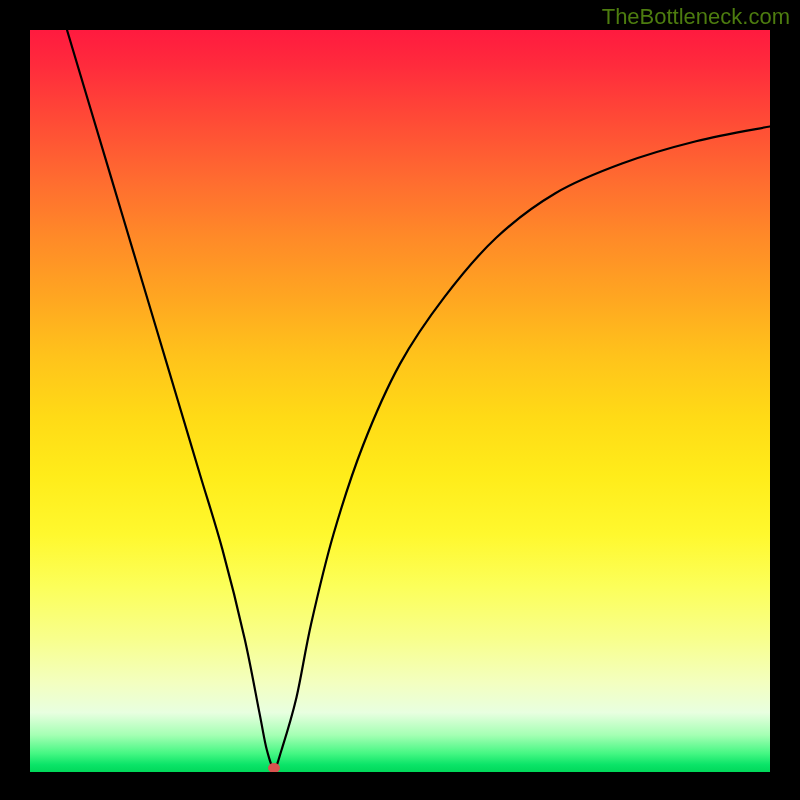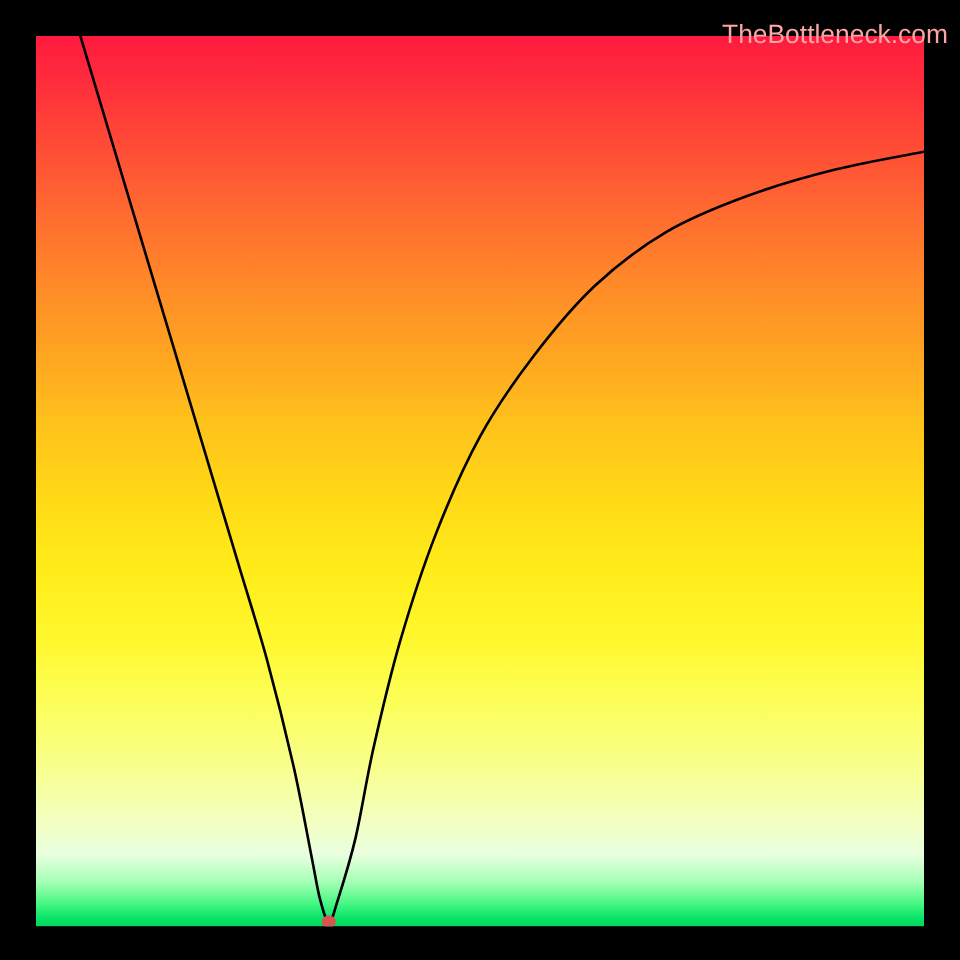--- a/index.html
+++ b/index.html
@@ -5,23 +5,23 @@
   * { margin: 0; padding: 0; box-sizing: border-box; }
   body {
     width: 800px;
     height: 800px;
     background: #000;
     position: relative;
     font-family: Arial, sans-serif;
   }
   .watermark {
     position: absolute;
-    top: 16px;
+    top: 4px;
     right: 10px;
-    color: #fca5a5;
+    color: #4d7c0f;
     font-size: 22px;
     font-weight: 500;
     z-index: 10;
   }
   .plot-area {
     position: absolute;
     left: 30px;
     top: 30px;
     width: 740px;
     height: 742px;

